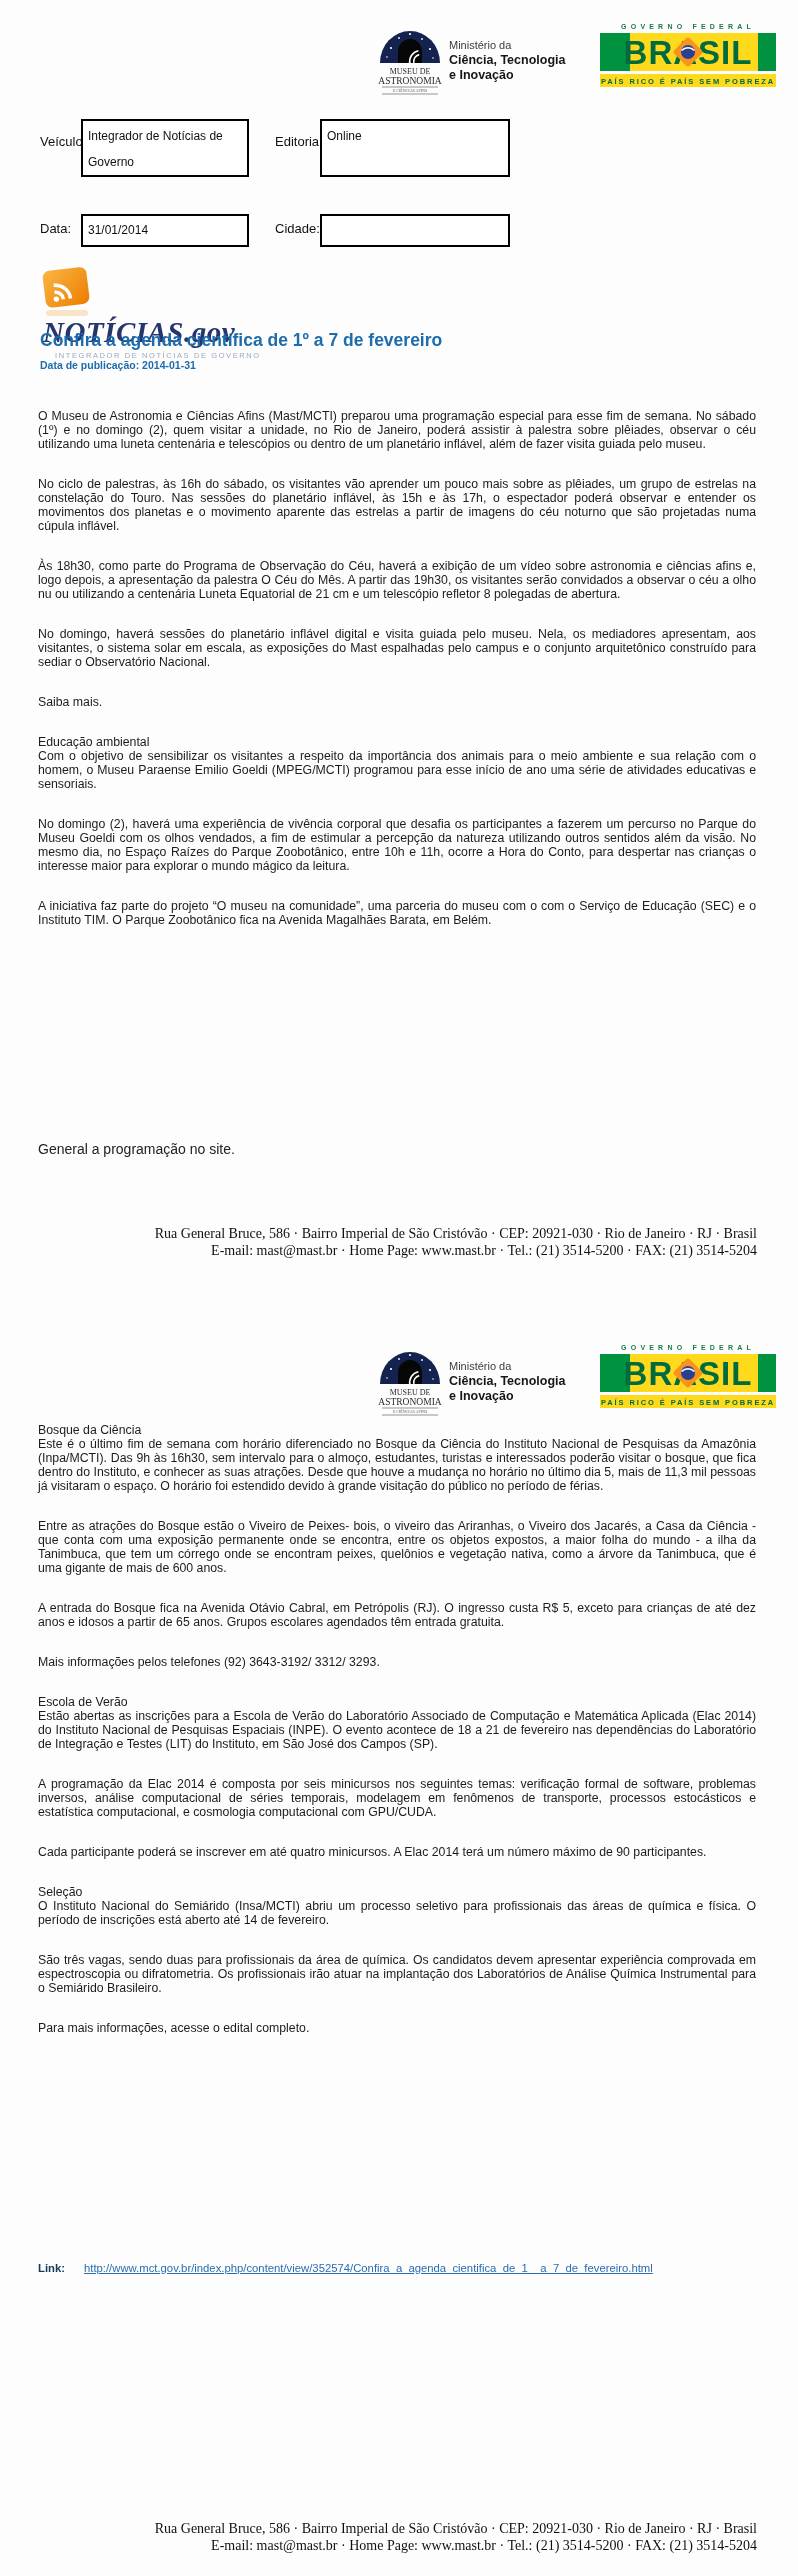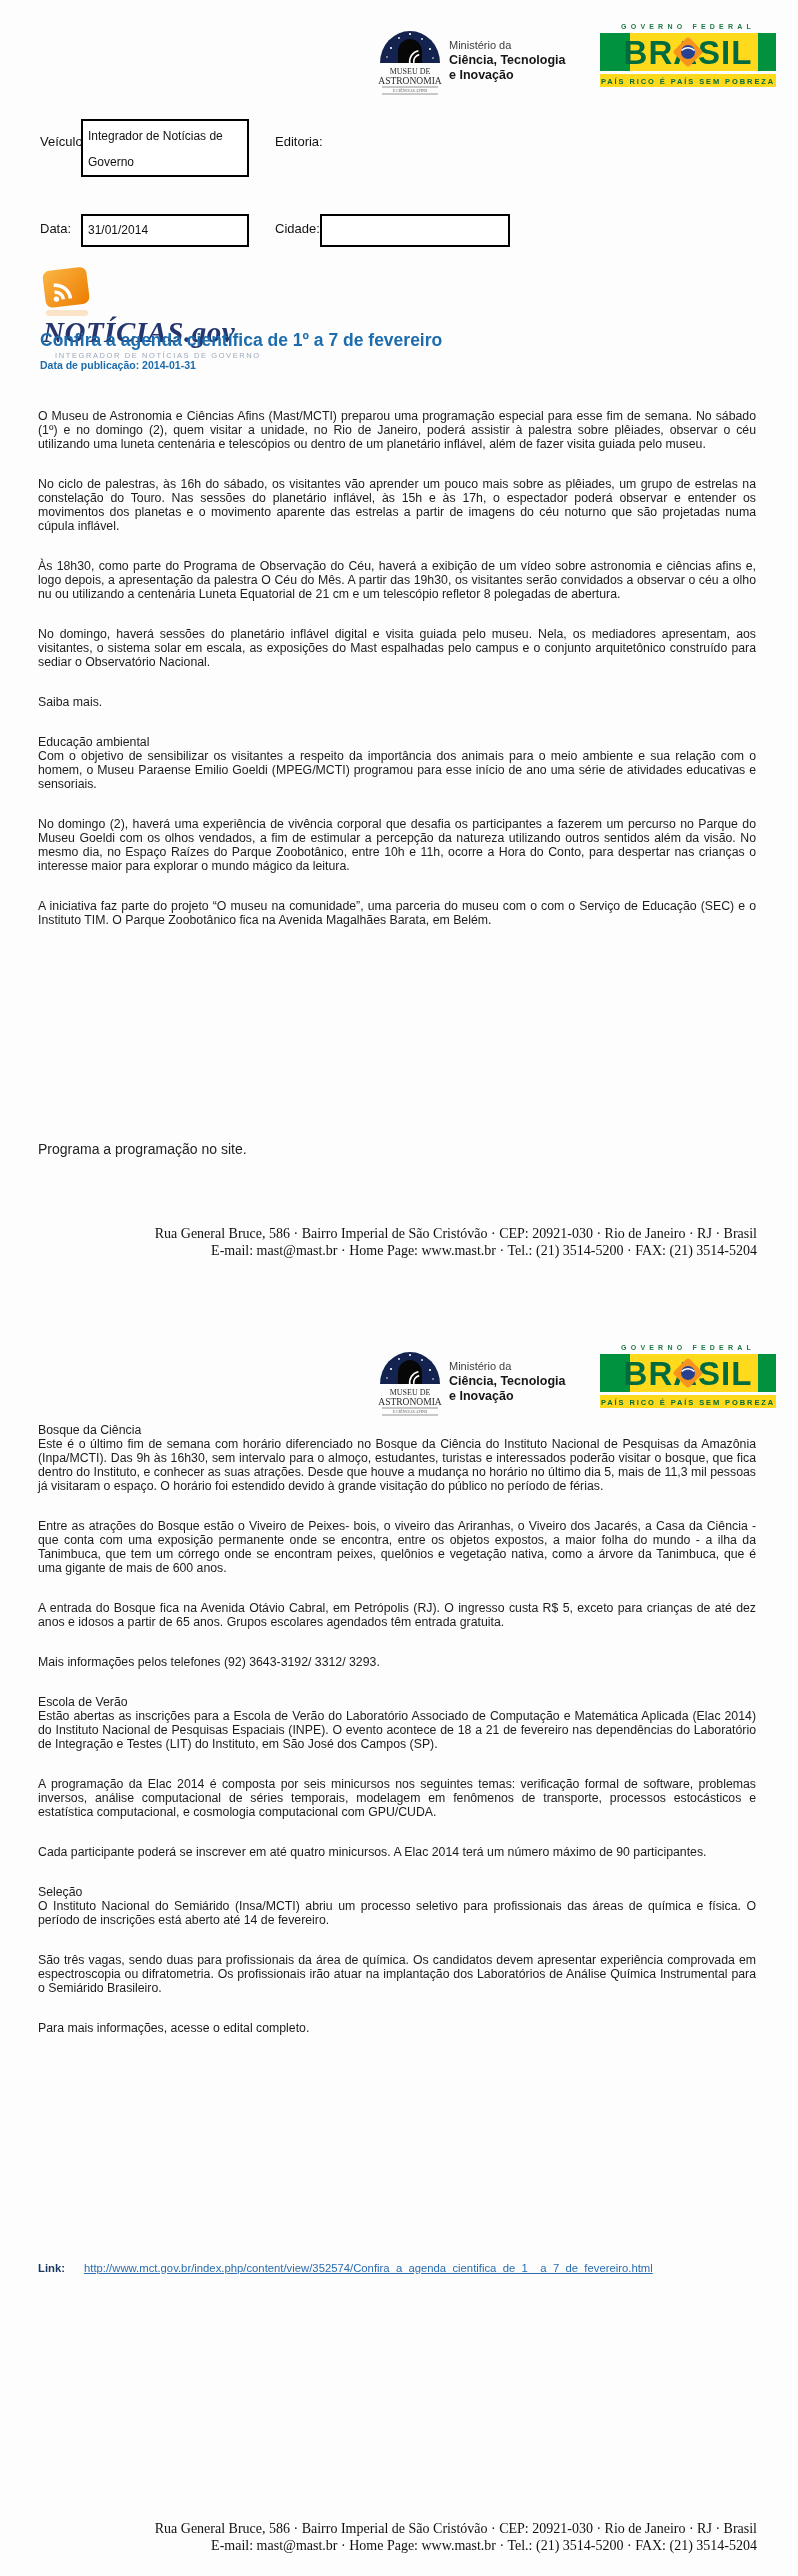--- a/index.html
+++ b/index.html
@@ -94,20 +94,21 @@
       </g>
       <rect x="2" y="54" width="176" height="13" fill="#ffd91c"></rect>
       <text x="90" y="63.5" text-anchor="middle" font-family="Liberation Sans,sans-serif" font-weight="bold" font-size="7.5" letter-spacing="1.9" fill="#006b3f">PAÍS RICO É PAÍS SEM POBREZA</text>
     </svg>
   </div>
 
   <div class="flabel" style="left:40px;top:134px;">Veículo:</div>
   <div class="fbox" style="left:81px;top:119px;width:168px;height:58px;">Integrador de Notícias de Governo</div>
 
   <div class="flabel" style="left:275px;top:134px;">Editoria:</div>
+  <div class="fbox" style="left:320px;top:119px;width:190px;height:58px;">Online</div>
 
   <div class="flabel" style="left:40px;top:221px;">Data:</div>
   <div class="fbox short" style="left:81px;top:214px;width:168px;height:33px;">31/01/2014</div>
 
   <div class="flabel" style="left:275px;top:221px;">Cidade:</div>
   <div class="fbox short" style="left:320px;top:214px;width:190px;height:33px;"></div>
 
   <div class="ngov">
     <svg width="62" height="52" viewBox="0 0 62 52">
       <defs>
@@ -141,21 +142,21 @@
       <p>No ciclo de palestras, às 16h do sábado, os visitantes vão aprender um pouco mais sobre as plêiades, um grupo de estrelas na constelação do Touro. Nas sessões do planetário inflável, às 15h e às 17h, o espectador poderá observar e entender os movimentos dos planetas e o movimento aparente das estrelas a partir de imagens do céu noturno que são projetadas numa cúpula inflável.</p>
       <p>Às 18h30, como parte do Programa de Observação do Céu, haverá a exibição de um vídeo sobre astronomia e ciências afins e, logo depois, a apresentação da palestra O Céu do Mês. A partir das 19h30, os visitantes serão convidados a observar o céu a olho nu ou utilizando a centenária Luneta Equatorial de 21 cm e um telescópio refletor 8 polegadas de abertura.</p>
       <p>No domingo, haverá sessões do planetário inflável digital e visita guiada pelo museu. Nela, os mediadores apresentam, aos visitantes, o sistema solar em escala, as exposições do Mast espalhadas pelo campus e o conjunto arquitetônico construído para sediar o Observatório Nacional.</p>
       <p>Saiba mais.</p>
       <p>Educação ambiental
 Com o objetivo de sensibilizar os visitantes a respeito da importância dos animais para o meio ambiente e sua relação com o homem, o Museu Paraense Emilio Goeldi (MPEG/MCTI) programou para esse início de ano uma série de atividades educativas e sensoriais.</p>
       <p>No domingo (2), haverá uma experiência de vivência corporal que desafia os participantes a fazerem um percurso no Parque do Museu Goeldi com os olhos vendados, a fim de estimular a percepção da natureza utilizando outros sentidos além da visão. No mesmo dia, no Espaço Raízes do Parque Zoobotânico, entre 10h e 11h, ocorre a Hora do Conto, para despertar nas crianças o interesse maior para explorar o mundo mágico da leitura.</p>
       <p>A iniciativa faz parte do projeto “O museu na comunidade”, uma parceria do museu com o com o Serviço de Educação (SEC) e o Instituto TIM. O Parque Zoobotânico fica na Avenida Magalhães Barata, em Belém.</p>
     </div>
 
-  <div class="cta">Programa a programação no site.</div>
+  <div class="cta">General a programação no site.</div>
 
   <div class="pfooter" id="footer1">
     <div>Rua General Bruce, 586 · Bairro Imperial de São Cristóvão · CEP: 20921-030 · Rio de Janeiro · RJ · Brasil</div>
     <div>E-mail: mast@mast.br · Home Page: www.mast.br · Tel.: (21) 3514-5200 · FAX: (21) 3514-5204</div>
   </div>
 
   <div class="hdr-museum" style="left:373px;top:1339px;">
     <svg width="74" height="78" viewBox="0 0 74 78">
       <path d="M7 45 A30 32 0 0 1 67 45 Z" fill="#14224f"></path>
       <g fill="#fff">

